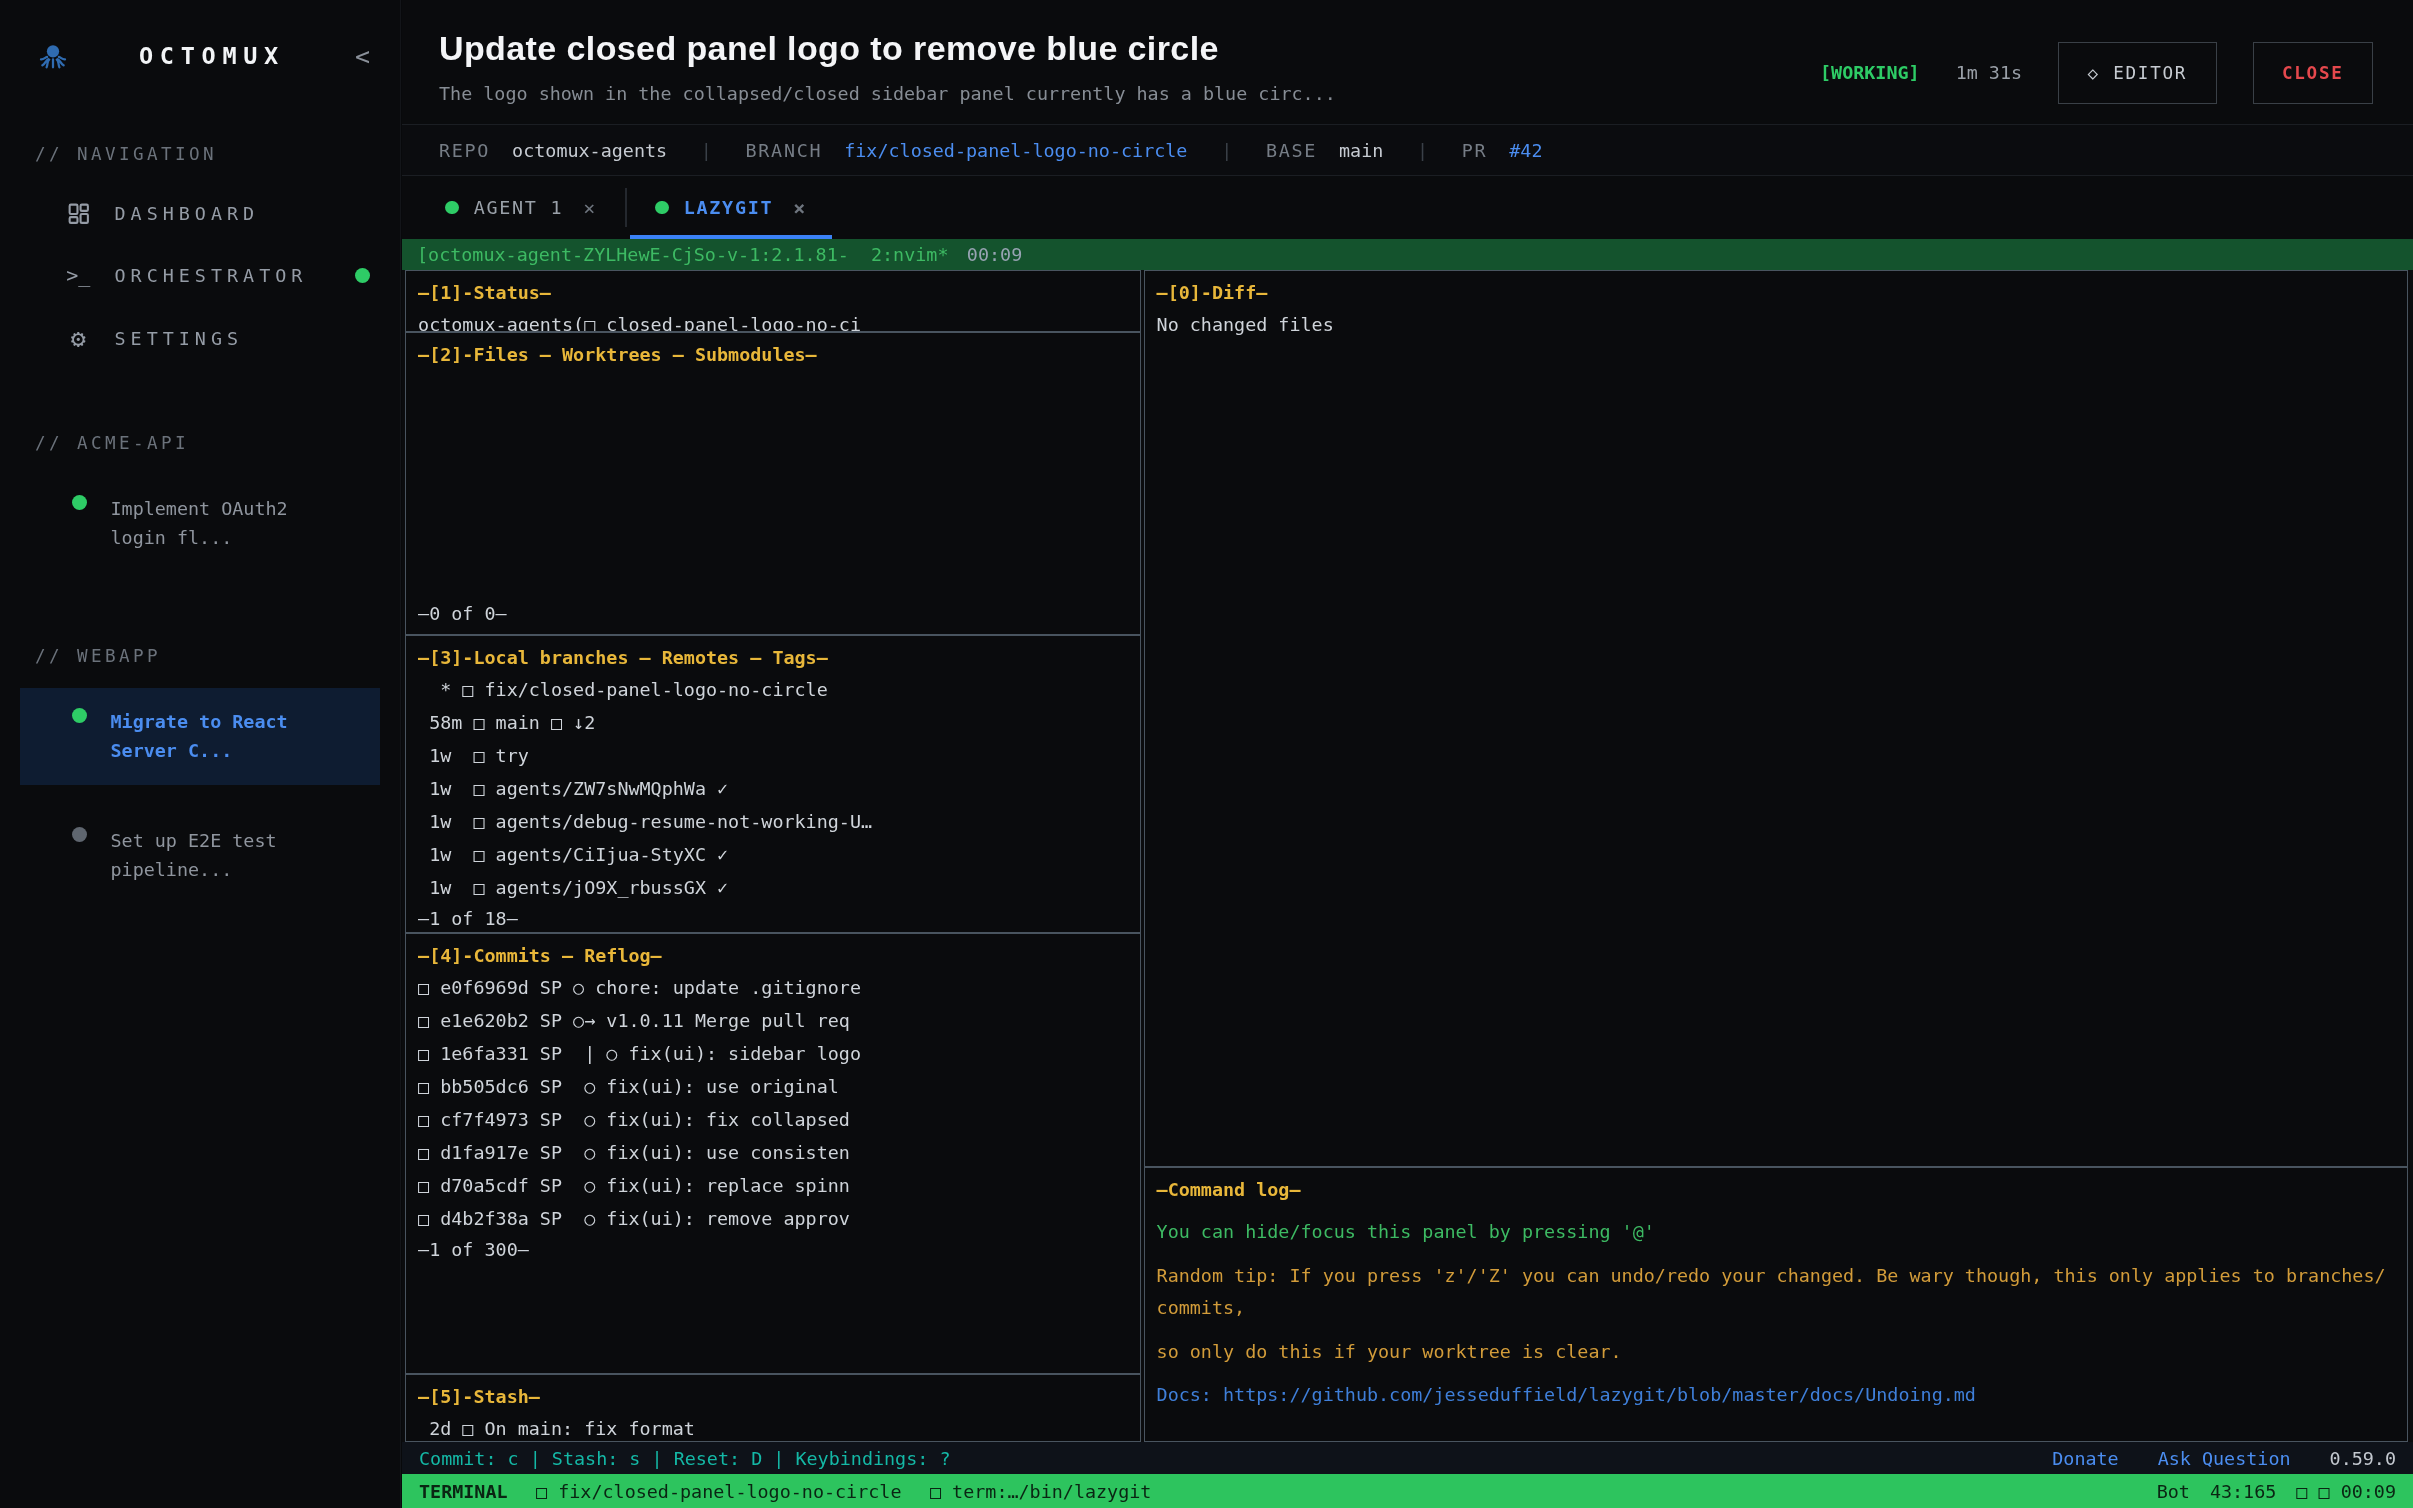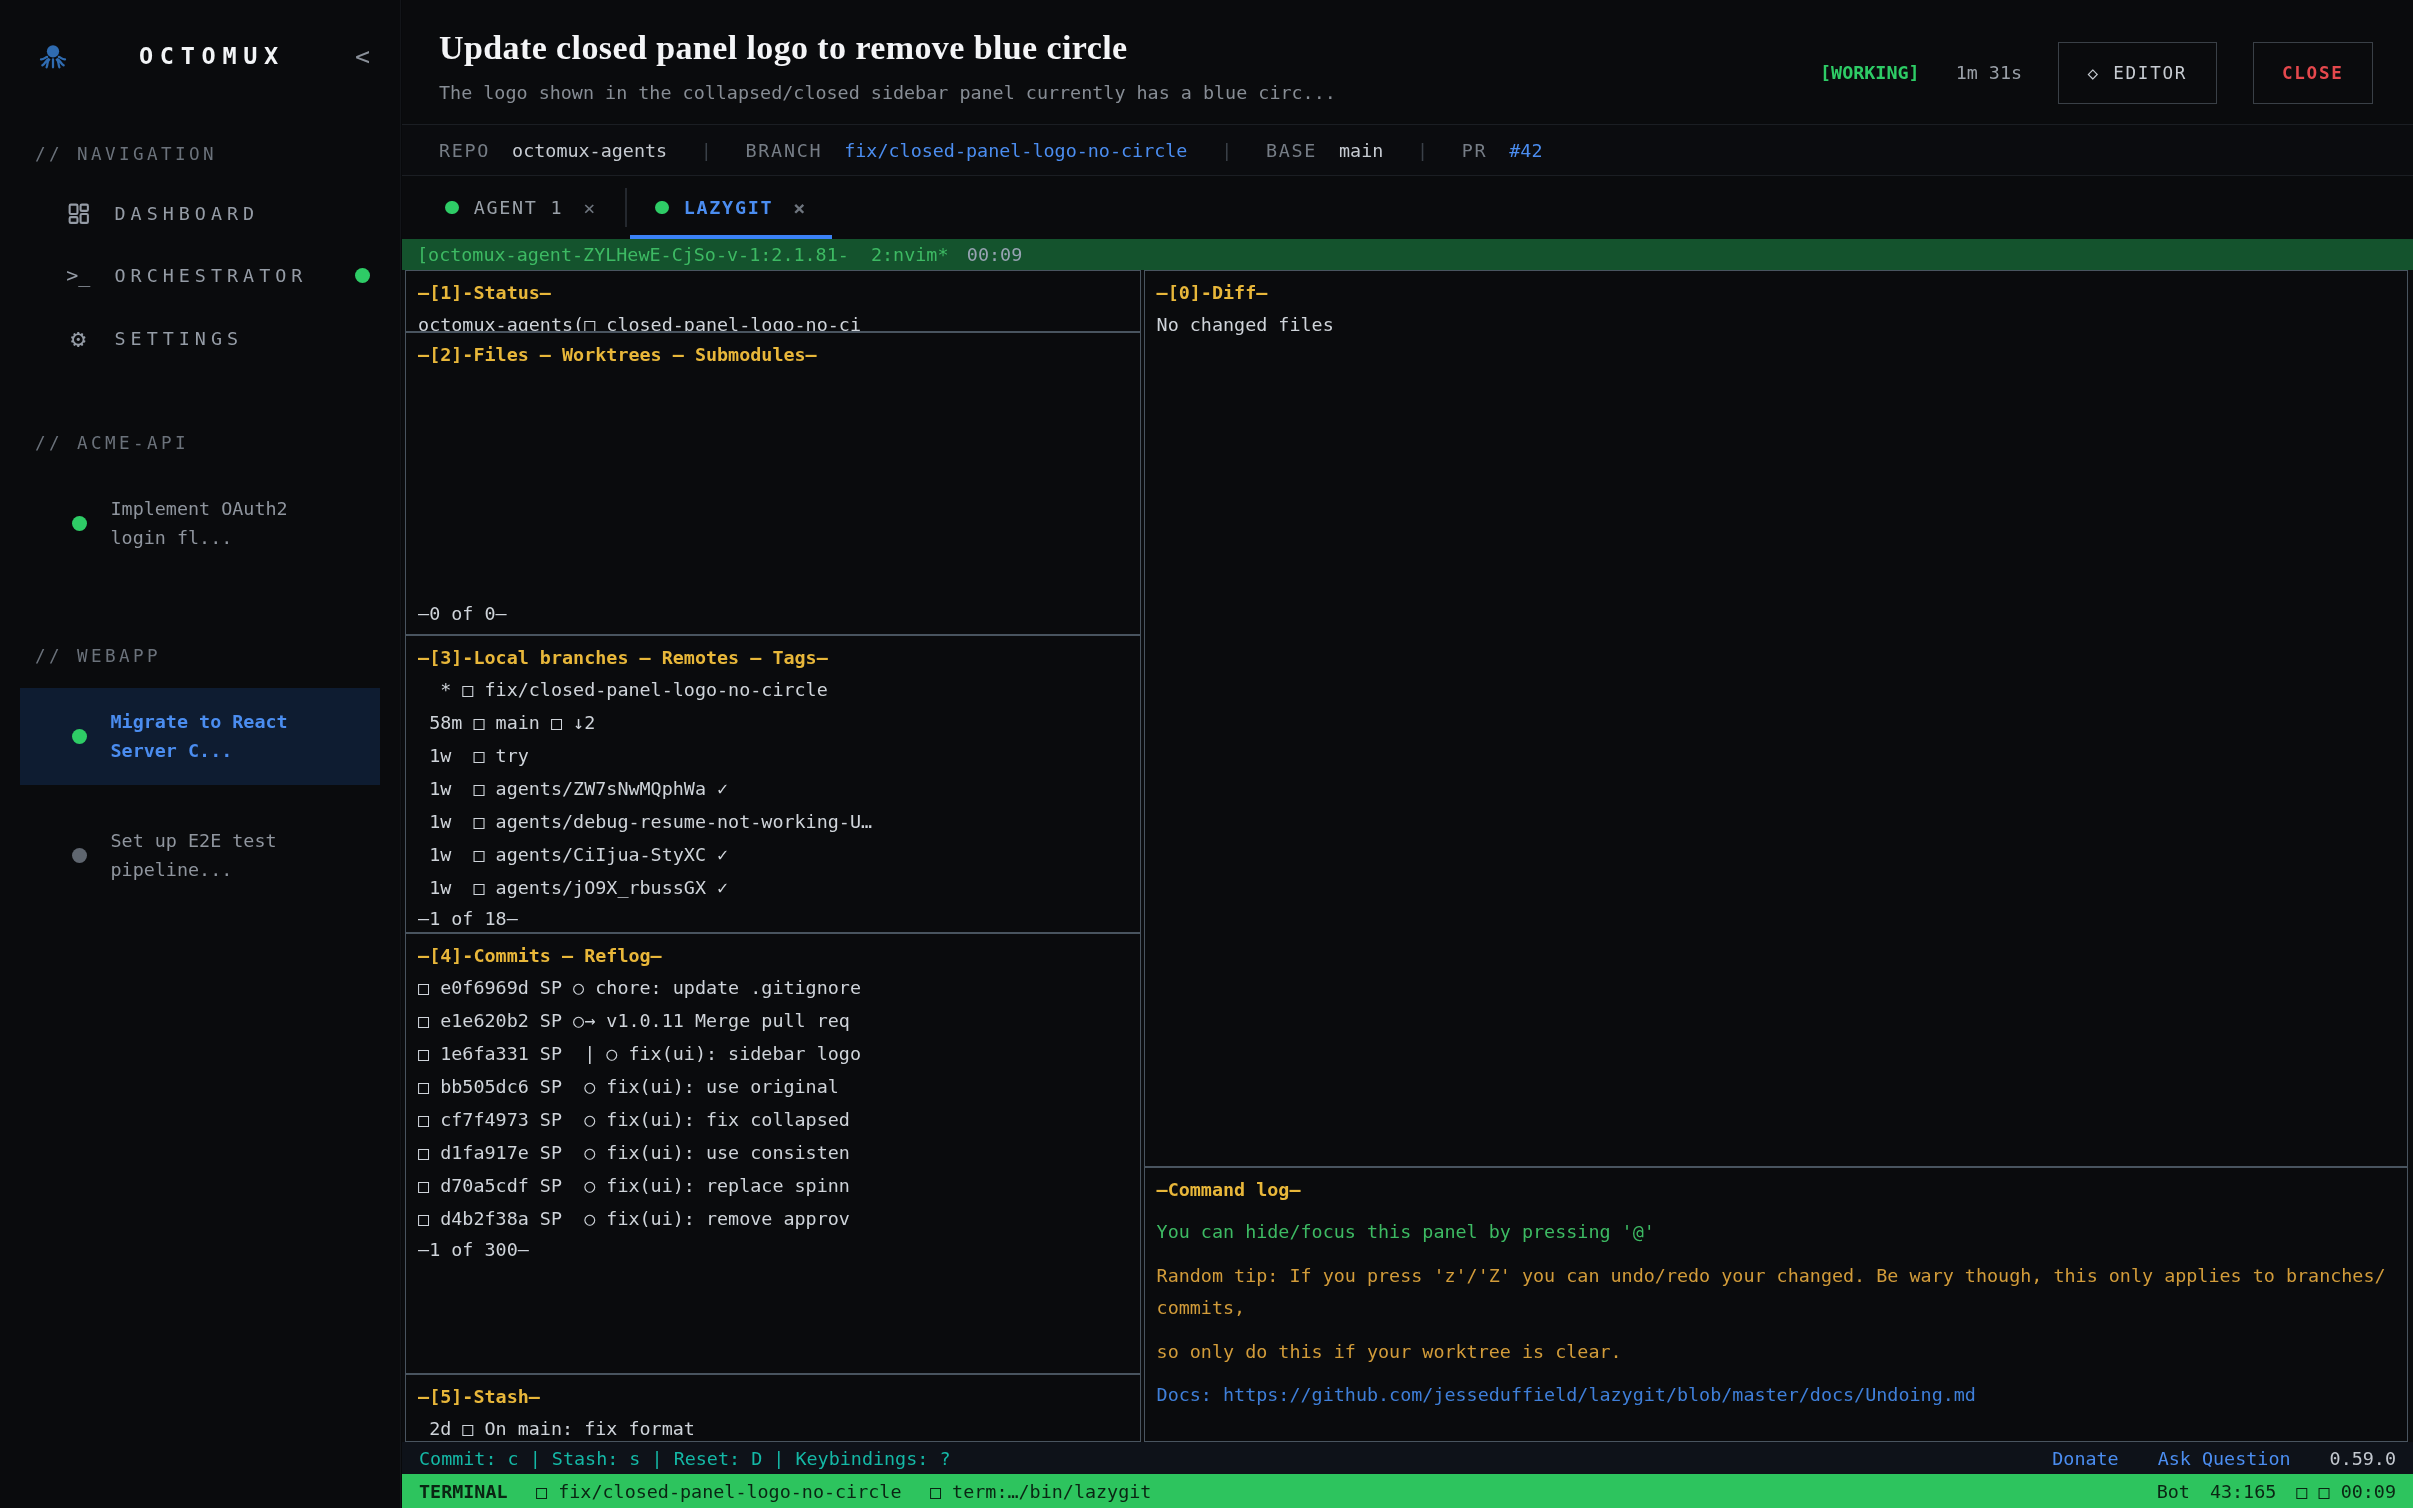--- a/index.html
+++ b/index.html
@@ -16,34 +16,34 @@
   .collapse-btn { color:#8a9099; font-size:25px; cursor:pointer; }
   .section-label { color:#6b727b; font-size:17.6px; letter-spacing:3.4px; margin:0 0 0 35px; }
   .sec-nav { margin-top:72px; } .sec-acme { margin-top:80px; } .sec-webapp { margin-top:74px; }
   .nav-item { display:flex; align-items:center; gap:22px; margin:37px 30px 0 64px;
               color:#959ca6; font-size:18.4px; letter-spacing:5px; cursor:pointer; }
   .nav-item .nicon { width:28.5px; display:flex; justify-content:center; color:#959ca6;
                      font-size:20px; letter-spacing:0; }
   .nav-item .spacer { flex:1; }
   .dot { width:15px; height:15px; border-radius:50%; flex:0 0 auto; }
   .dot-green { background:#2ecc66; } .dot-gray { background:#5f666f; }
-  .task-item { display:flex; align-items:center; gap:23.5px; margin:22px 20px 0 20px;
+  .task-item { display:flex; align-items:flex-start; gap:23.5px; margin:22px 20px 0 20px;
                padding:20px 15px 20px 52px; color:#8f959e; font-size:18.4px; line-height:28.5px;
                cursor:pointer; }
   .task-item .task-label { white-space:pre-line; }
   .task-item.selected { background:#0e1c31; color:#4b8df0; }
 
   
   .main { position:absolute; left:402px; top:0; right:0; bottom:0;
           display:flex; flex-direction:column; background:#0a0b0d; }
 
   .hdr { height:124px; display:flex; align-items:flex-start; padding:28.5px 40px 0 37px; }
   .hdr-titles { flex:1; min-width:0; }
   .hdr-title { color:#f4f5f7; font-size:34px; font-weight:bold;
-               font-family:Liberation Serif, serif; letter-spacing:0.4px; }
+               font-family:Liberation Sans, sans-serif; letter-spacing:0.4px; }
   .hdr-sub { color:#878d95; font-size:18.4px; margin-top:15px; }
   .hdr-right { display:flex; align-items:center; gap:36px; padding-top:13.4px;justify-content:space-between; }
   .working-badge { color:#2ecc66; font-size:18.4px; font-weight:bold; }
   .working-time { color:#9aa0a8; font-size:18.4px; }
   .btn { border:1.7px solid #3a4047; background:transparent; color:#c7ccd2; font-size:17.6px;
          letter-spacing:1.7px; padding:0 28.5px; height:62px; display:flex; align-items:center;
          gap:13.4px; cursor:pointer; font-family:"DejaVu Sans Mono", monospace; }
   .btn-close { color:#e5484d; font-weight:bold; }
 
   .repo-bar { height:52px; border-top:1.7px solid #1b1e23; border-bottom:1.7px solid #1b1e23;

